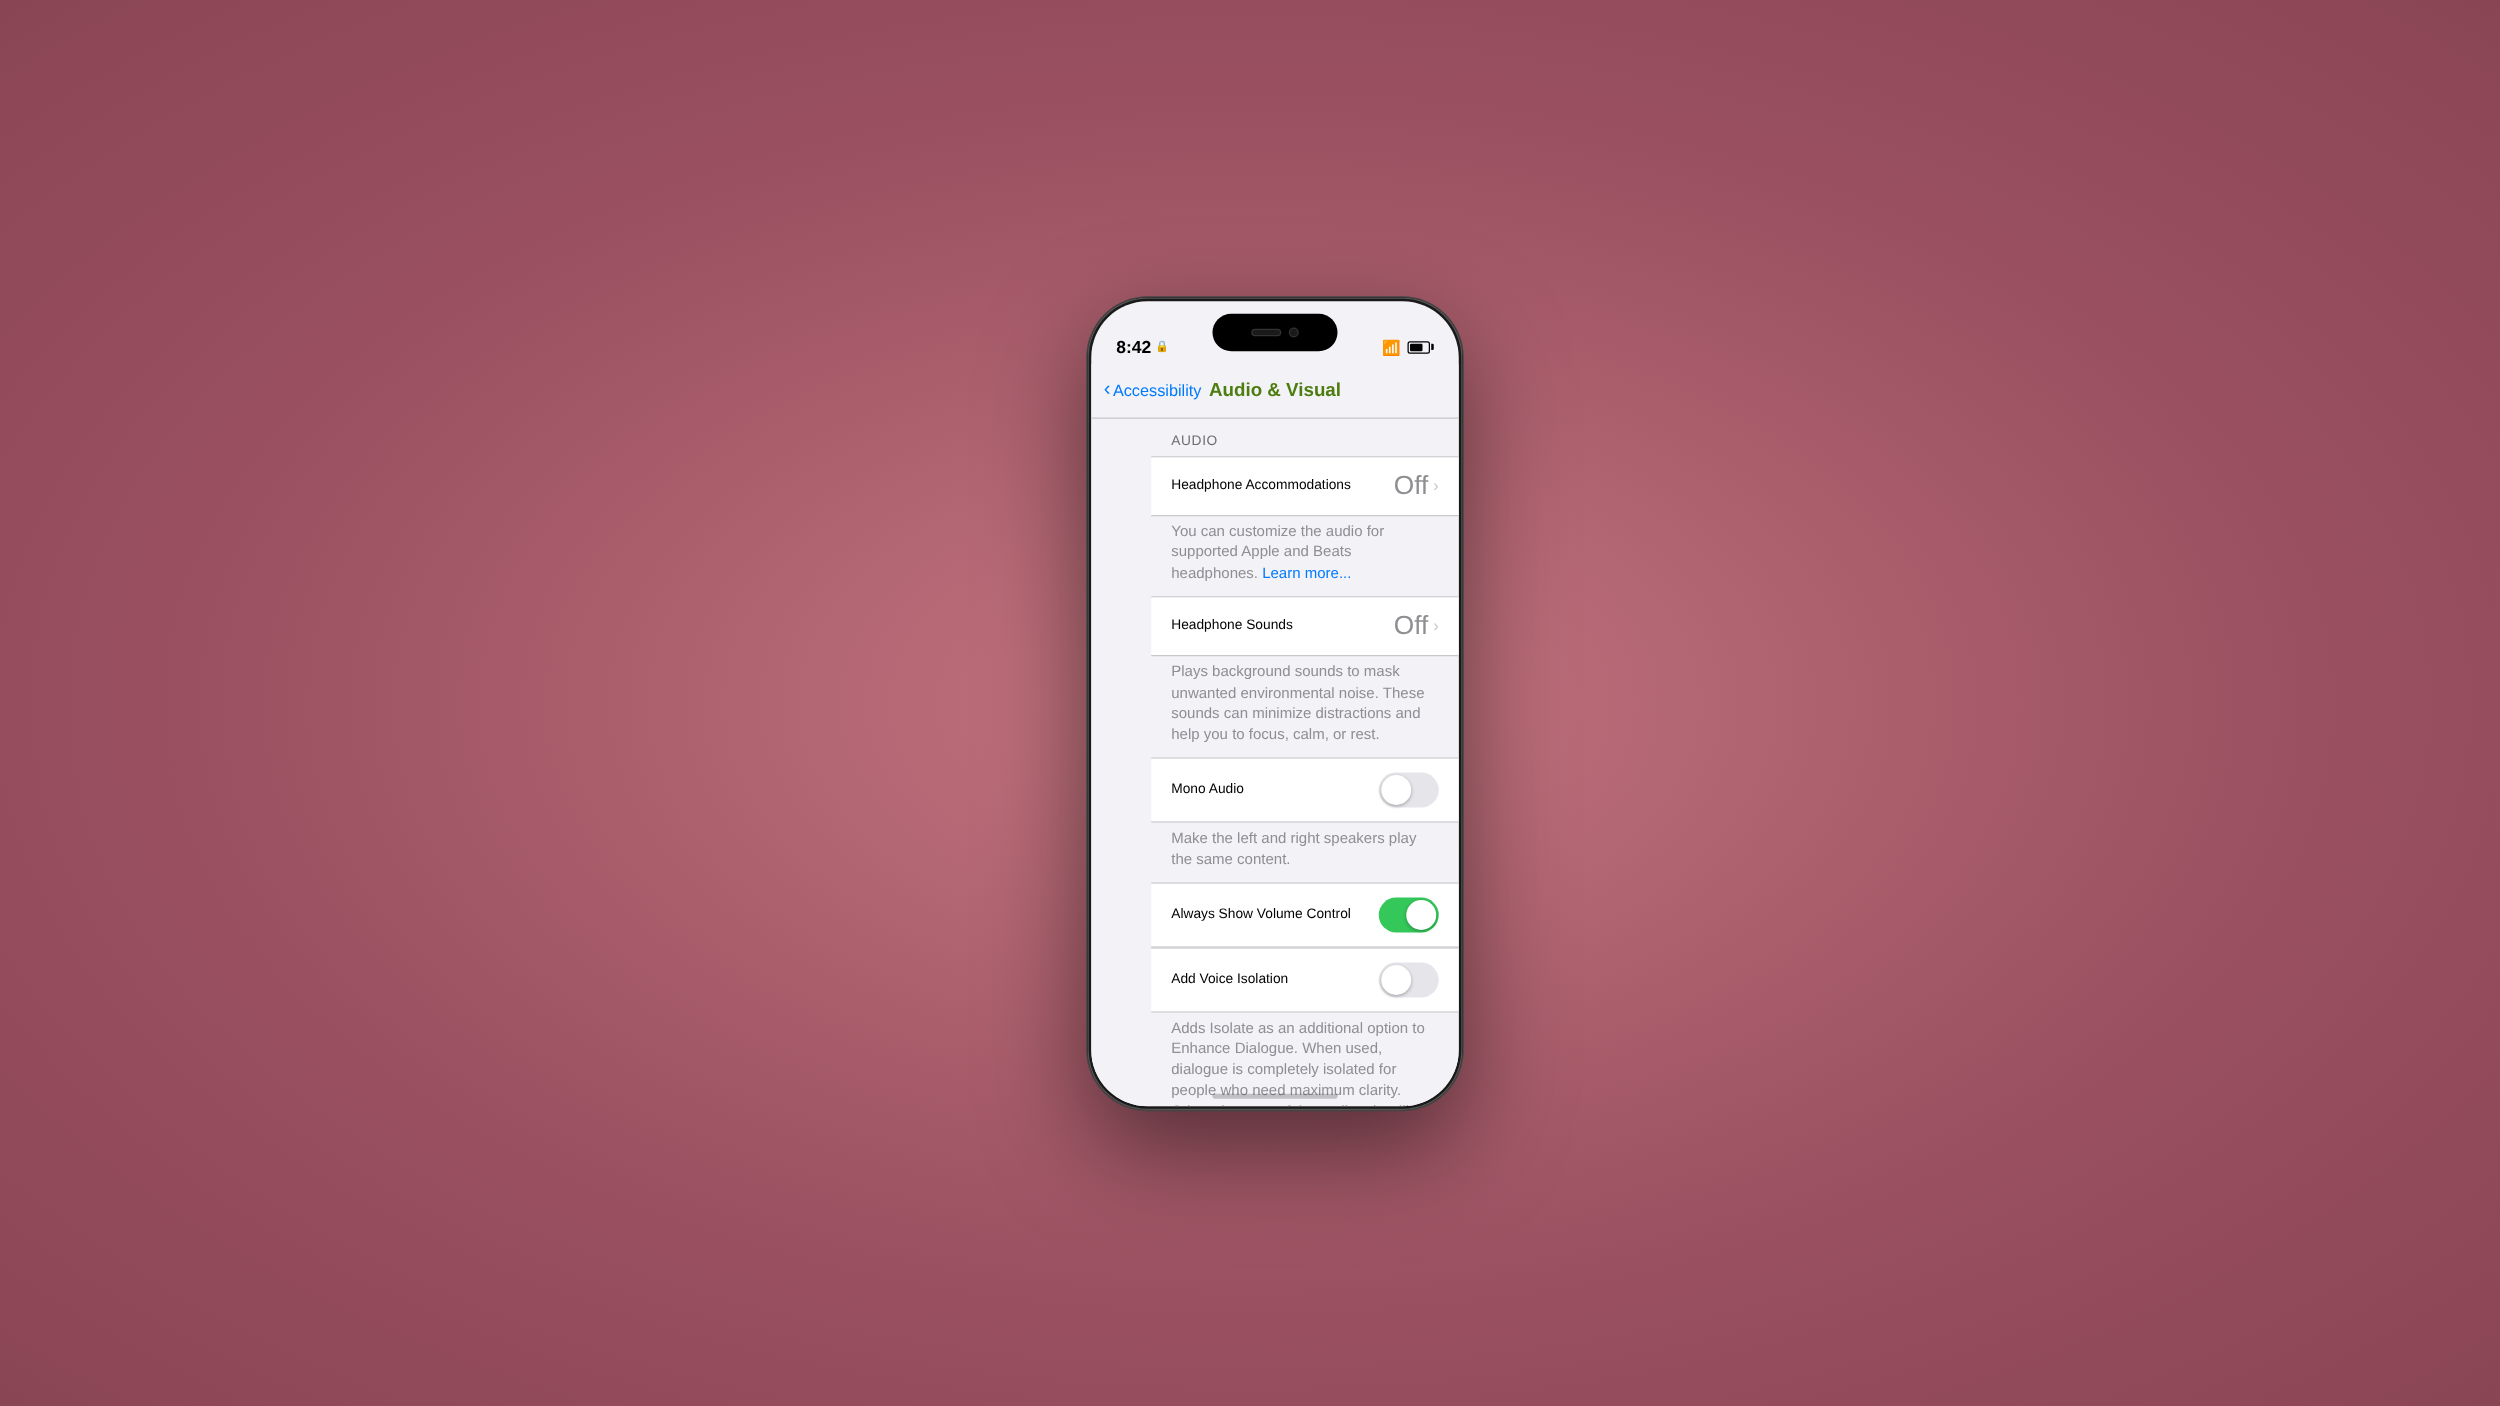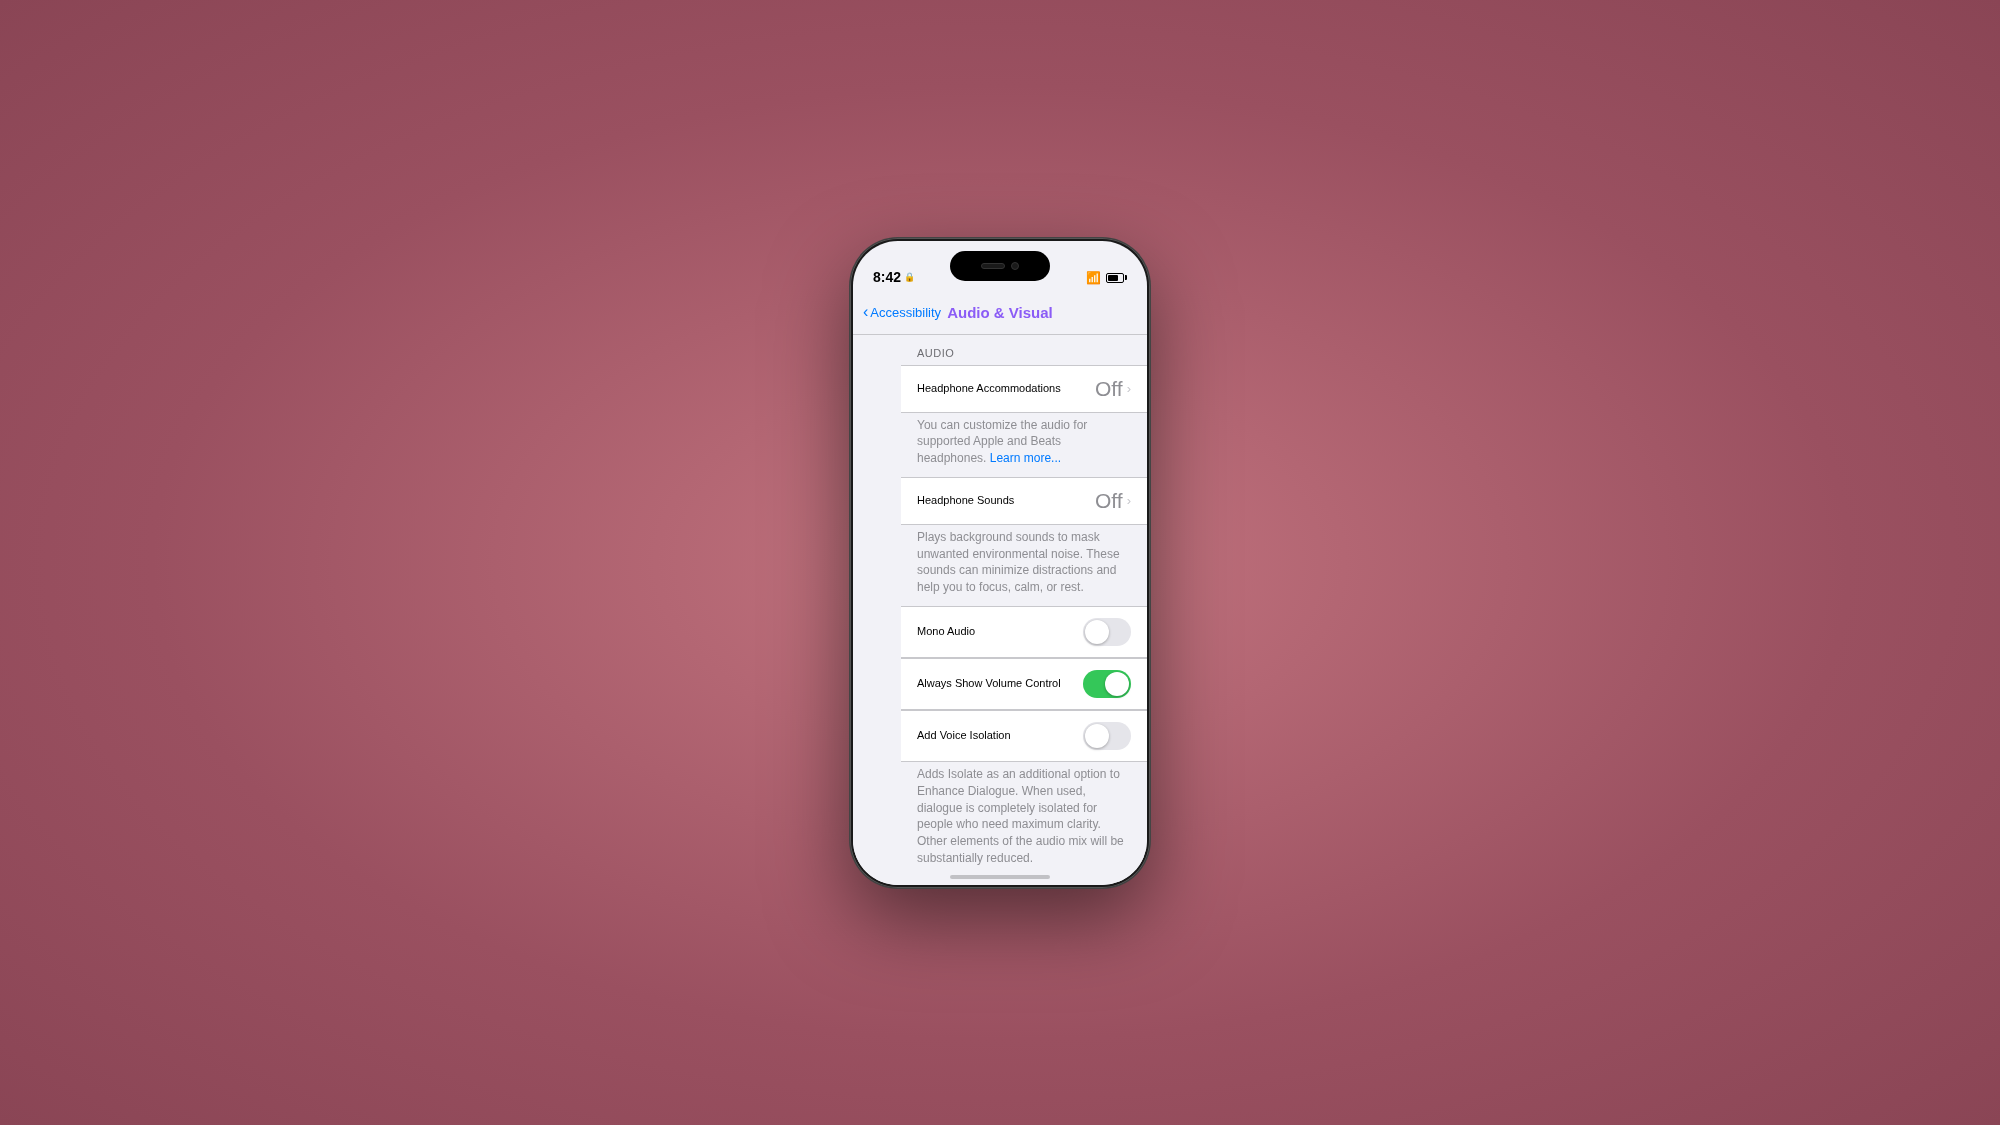--- a/index.html
+++ b/index.html
@@ -24,20 +24,21 @@
     .phone-body {
       width: 300px;
       height: 650px;
       background: #1a1a1a;
       border-radius: 48px;
       padding: 3px;
       box-shadow:
         0 0 0 1px #444,
         0 30px 80px rgba(0,0,0,0.5),
         inset 0 0 0 1px #555;
+      margin-left: 20px;
     }
 
     .phone-inner {
       width: 100%;
       height: 100%;
       background: #f2f2f7;
       border-radius: 45px;
       overflow: hidden;
       position: relative;
     }
@@ -133,21 +134,21 @@
     }
 
     .nav-chevron {
       font-size: 16px;
       color: #007aff;
     }
 
     .nav-title {
       font-size: 15px;
       font-weight: 600;
-      color: #8b5cf6;
+      color: #4d7c0f;
     }
 
     
     .content-area {
       position: absolute;
       top: 94px;
       left: 0;
       right: 0;
       bottom: 0;
       overflow: hidden;
@@ -380,20 +381,23 @@
         <div class="settings-group">
           <div class="settings-row">
             <div class="row-left">
               <div class="row-label">Mono Audio</div>
             </div>
             <div class="toggle off">
               <div class="toggle-thumb"></div>
             </div>
           </div>
         </div>
+        <div class="description-text">
+          <span>Make the left and right speakers play the same content.</span>
+        </div>
 
         <div class="settings-group">
           <div class="settings-row">
             <div class="row-left">
               <div class="row-label">Always Show Volume Control</div>
             </div>
             <div class="toggle on">
               <div class="toggle-thumb"></div>
             </div>
           </div>

